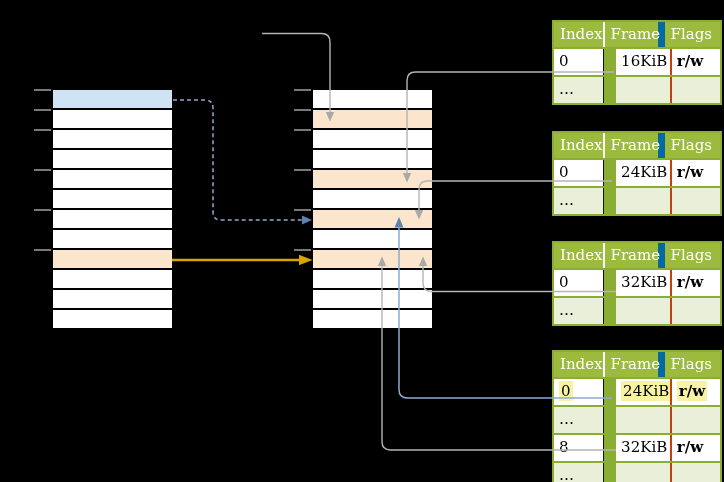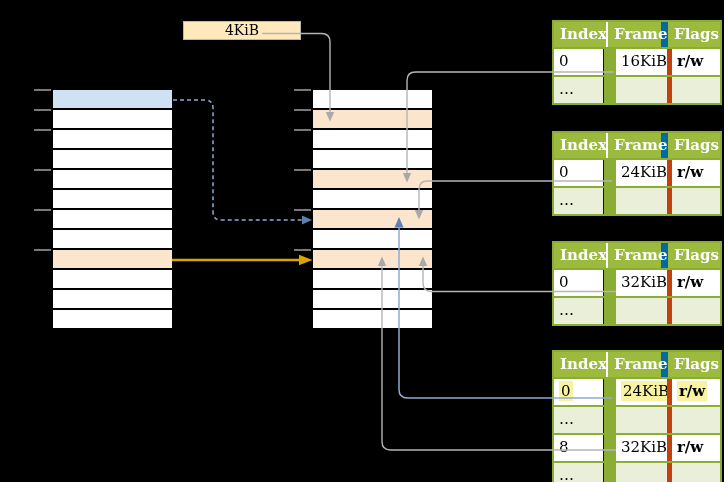--- a/index.html
+++ b/index.html
@@ -55,41 +55,41 @@
   .ptable {
     position: absolute;
     left: 552px;
     width: 170px;
     border: 2px solid var(--table-border-green);
     background: var(--table-border-green);
   }
   .pt-header { display: flex; height: 25px; background: var(--table-header-green); }
   .pt-hcell {
     color: #fff;
-    font-weight: bold;
+    font-weight: normal;
     font-size: 15px;
     line-height: 24px;
     padding-left: 6px;
   }
   .pt-hcell.c0 { width: 54px; border-right: 2px solid #fff; }
   .pt-hcell.c1 { width: 60px; border-right: 7px solid #0369a1; }
   .pt-hcell.c2 { width: 72px; }
   .pt-row { display: flex; height: 28px; border-top: 2px solid var(--table-border-green); }
   .pt-row.variant-white .pt-cell { background: #fff; }
   .pt-row.variant-green .pt-cell { background: var(--row-lightgreen); }
   .pt-cell {
     color: #000;
     font-size: 15px;
     line-height: 25px;
     padding-left: 5px;
     overflow: hidden;
     white-space: nowrap;
   }
   .pt-cell.c0 { width: 54px; border-right: 1px solid #111; }
-  .pt-cell.c1 { width: 60px; border-right: 5px solid #c2410c; margin-left: 12px; }
+  .pt-cell.c1 { width: 60px; border-right: 2px solid #c2410c; margin-left: 12px; }
   .pt-cell.c2 { width: 52px; font-weight: bold; }
   .hl { background: var(--highlight-yellow); padding: 1px 2px; }
 
   
   svg.overlay {
     position: absolute;
     left: 0; top: 0;
     pointer-events: none;
   }
   .ln-gray   { fill: none; stroke: var(--arrow-gray);       stroke-width: 1.4; }
@@ -140,21 +140,20 @@
       <div class="mrow fill-white"></div>
       <div class="mrow fill-white"></div>
       <div class="tick" style="top: -1px;"></div>
       <div class="tick" style="top: 19px;"></div>
       <div class="tick" style="top: 39px;"></div>
       <div class="tick" style="top: 79px;"></div>
       <div class="tick" style="top: 119px;"></div>
       <div class="tick" style="top: 159px;"></div>
     </div>
 
-  <div class="frame-size-box">4KiB</div>
 
   <div class="ptable" style="top:20px">
       <div class="pt-header">
         <div class="pt-hcell c0">Index</div>
         <div class="pt-hcell c1">Frame</div>
         <div class="pt-hcell c2">Flags</div>
       </div>
       <div class="pt-row variant-white">
         <div class="pt-cell c0">0</div>
         <div class="pt-cell c1">16KiB</div>

